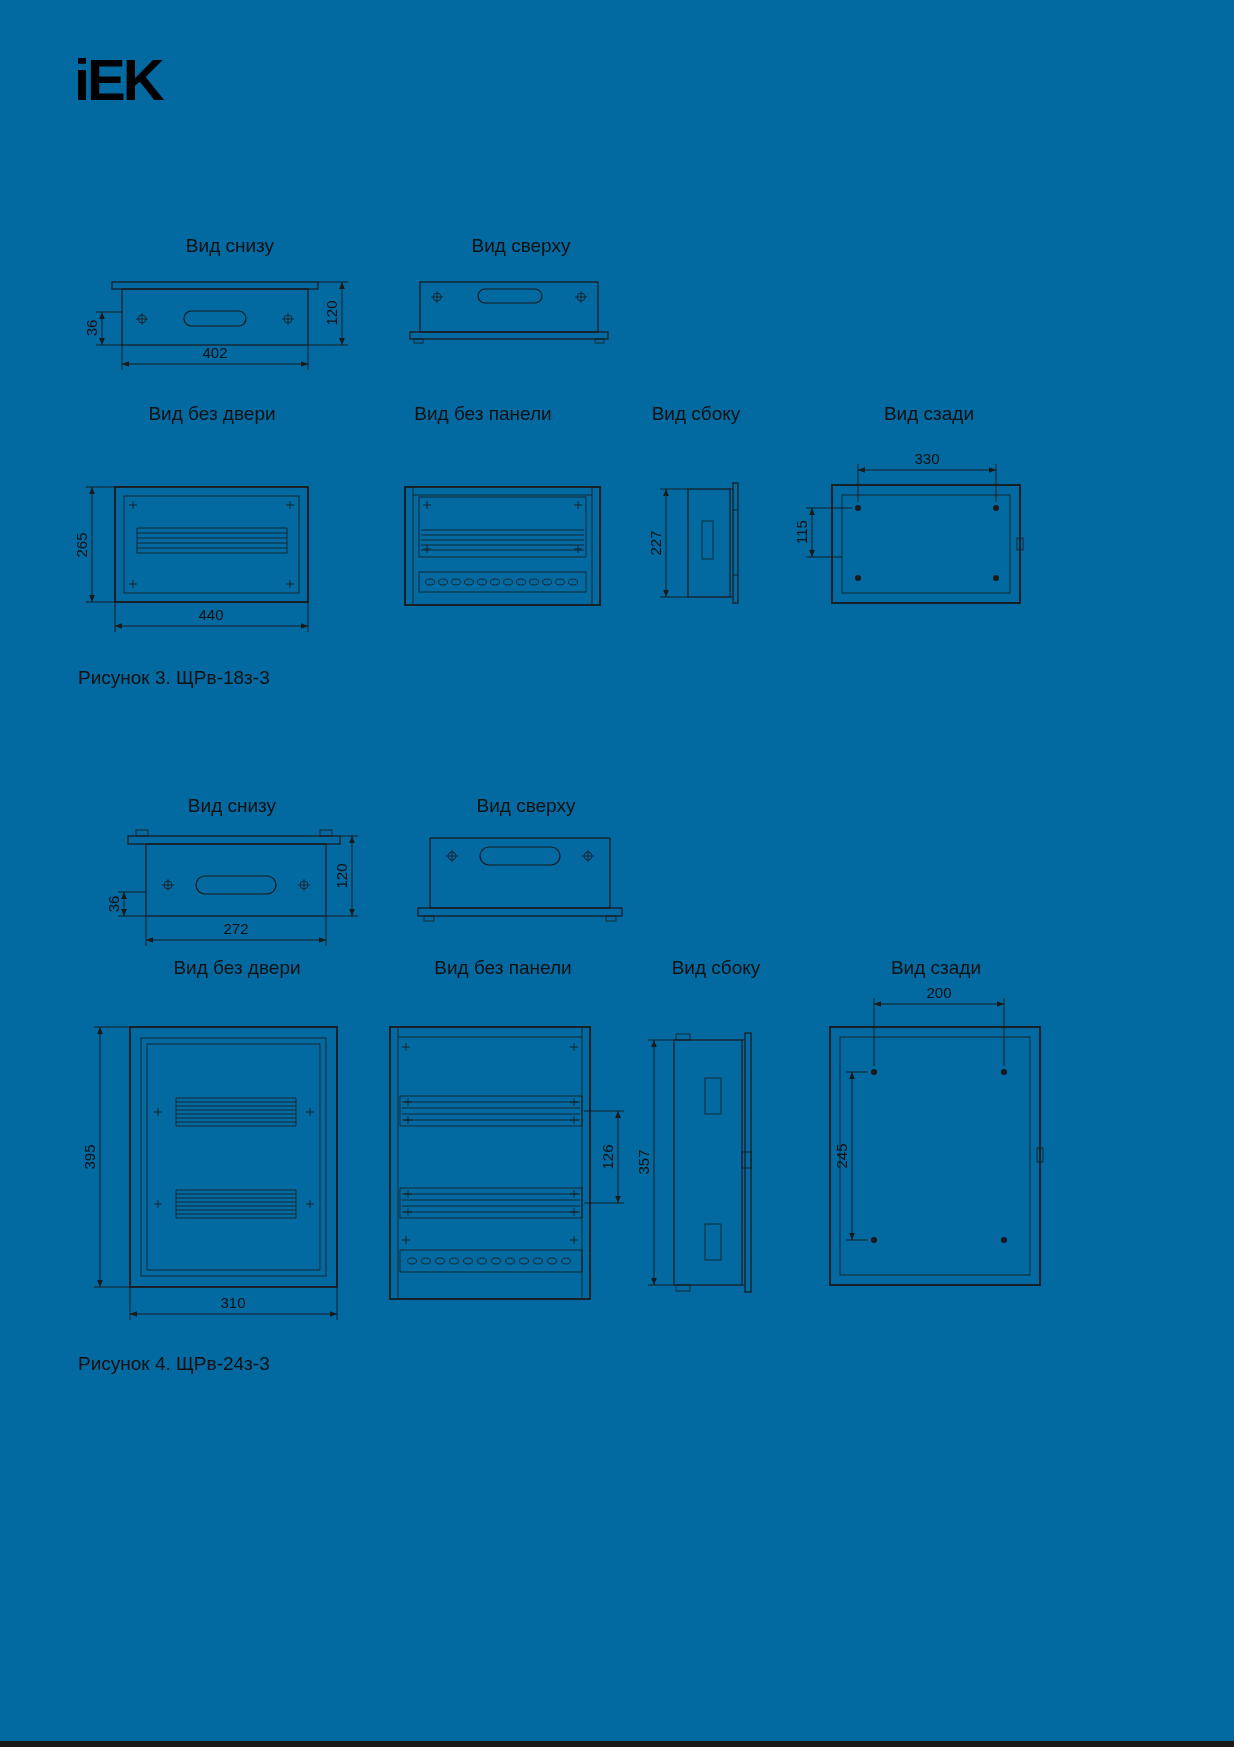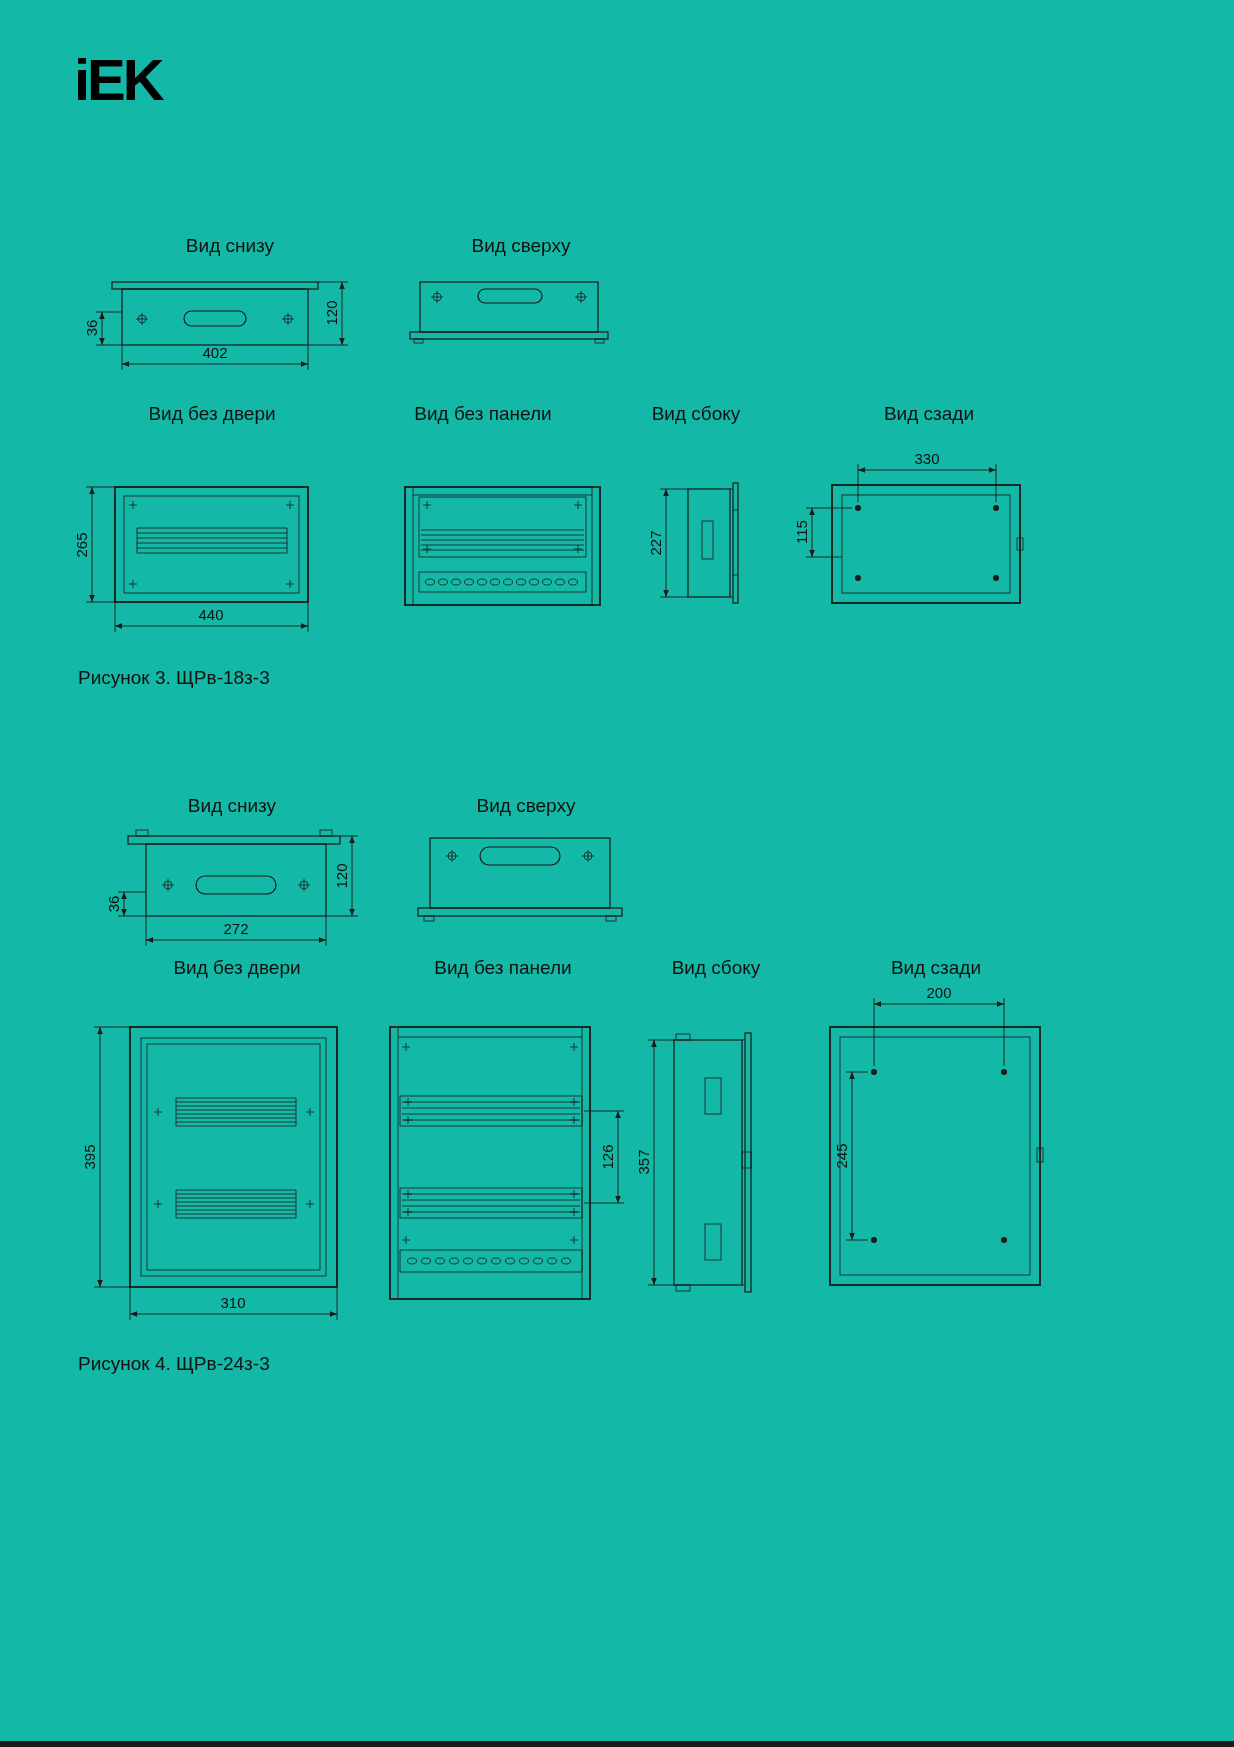--- a/index.html
+++ b/index.html
@@ -1,18 +1,18 @@
 <!DOCTYPE html>
 <html><head>
 <meta charset="utf-8">
 <style>
   * { margin:0; padding:0; box-sizing:border-box; }
   html,body { width:1234px; height:1747px; background:#ffffff; overflow:hidden;
               font-family:"Liberation Sans", sans-serif; }
-  .page { position:relative; width:1234px; height:1747px; background:#14b8a6; }
+  .page { position:relative; width:1234px; height:1747px; background:#0369a1; }
   svg { position:absolute; left:0; top:0; }
   .o  { fill:none; stroke:#1a1a1a; stroke-width:1.8; }
   .m  { fill:none; stroke:#1a1a1a; stroke-width:1.2; }
   .t  { fill:none; stroke:#1a1a1a; stroke-width:0.8; }
   .d  { fill:none; stroke:#1a1a1a; stroke-width:0.9; }
   text { font-family:"Liberation Sans", sans-serif; fill:#111; }
   .vt  { font-size:19px; }
   .cap { font-size:19px; }
   .dt  { font-size:15px; }
   .lg  { font-size:58px; font-weight:bold; letter-spacing:-3px; fill:#000; }

